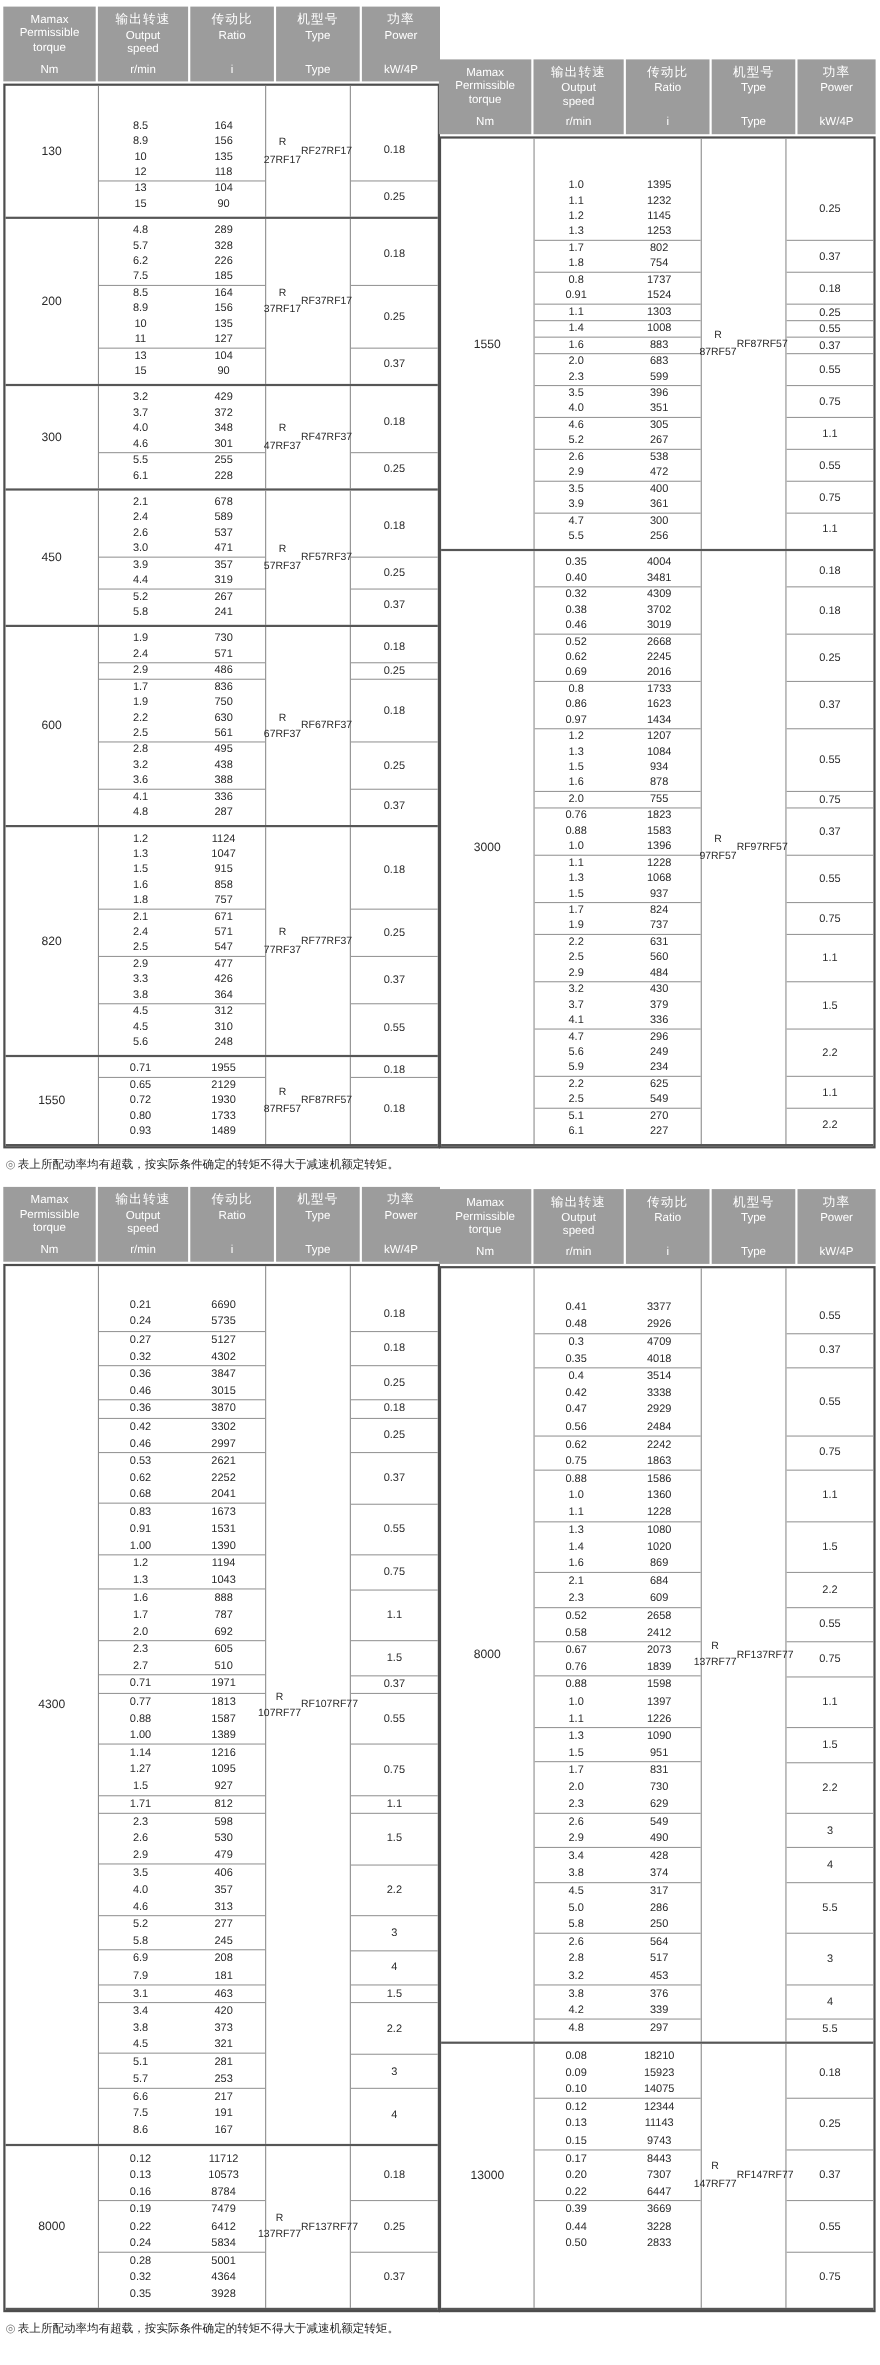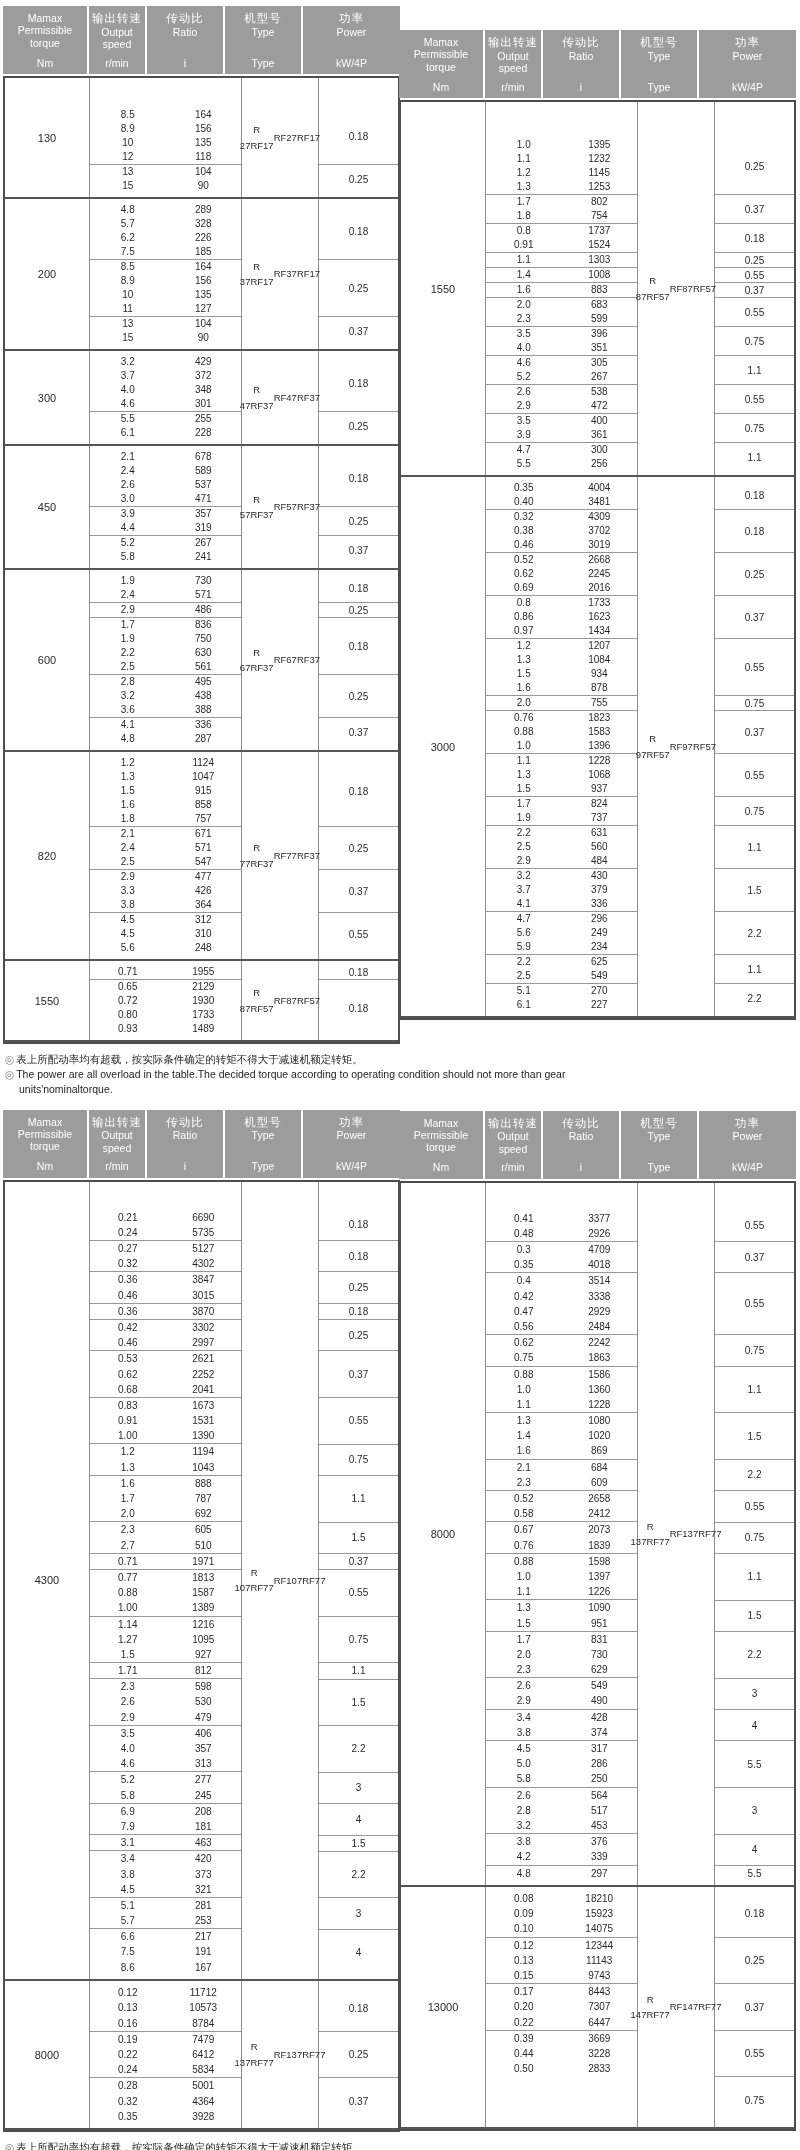--- a/index.html
+++ b/index.html
@@ -1,26 +1,26 @@
 <!DOCTYPE html>
 <html style="--hdr: #9c9c9c; --bd: #4d4d4d; --bline: #565656; --gline: #989898; --vline: #8d8d8d; --text: #2a2a2a;"><head>
 <meta charset="utf-8">
 <style>
   html,body{margin:0;padding:0;background:#ffffff;}
   body{font-family:"Liberation Sans","DejaVu Sans",sans-serif;color:var(--text,#2a2a2a);}
   .page{width:800px;box-sizing:border-box;padding:6px 3px 0;}
-  .tables{display:flex;align-items:center;}
+  .tables{display:flex;align-items:flex-end;}
   .spec-table{width:397px;display:flex;flex-direction:column;box-sizing:border-box;}
   .spec-table + .spec-table{margin-left:-1px;}
   .thead{display:flex;gap:2px;height:68px;margin-bottom:2px;}
   .th{background:var(--hdr,#9c9c9c);color:#fff;box-sizing:border-box;display:flex;flex-direction:column;
       justify-content:space-between;align-items:center;text-align:center;padding:6px 1px 5px;
       font-size:10.5px;line-height:1.18;}
   .th .zh{font-size:11.5px;letter-spacing:1px;}
-  .w0{width:84px}.w1{width:56px}.w2{width:76px}.w3{width:76px}.w4{flex:1}
+  .w0{width:84px}.w1{width:82px}.w2{width:76px}.w3{width:76px}.w4{flex:1}
   .tbody{flex:1;display:flex;flex-direction:column;border:2px solid var(--bd,#4d4d4d);}
   .block{display:flex;align-items:stretch;--bp:4px;}
   .block + .block{border-top:2px solid var(--bline,#565656);}
   .c-tq{width:84px;display:flex;align-items:center;justify-content:center;font-size:11px;
         border-right:1px solid var(--vline,#8d8d8d);}
   .c-sr{width:152px;border-right:1px solid var(--vline,#8d8d8d);box-sizing:border-box;
         padding:var(--bp) 0 4px;}
   .c-ty{width:76px;display:flex;flex-direction:row;align-items:center;justify-content:center;
         font-size:9.5px;line-height:1.6;border-right:1px solid var(--vline,#8d8d8d);text-align:center;}
   .c-pw{flex:1;box-sizing:border-box;padding:var(--bp) 0 4px;}
@@ -954,21 +954,20 @@
               <div class="c-tq"></div>
               <div class="c-sr"></div>
               <div class="c-ty"></div>
               <div class="c-pw"></div>
             </div>
           </div>
         </div>
       </div>
     <div class="notes">
       <div class="note"><span class="bullet">◎</span><span>表上所配动率均有超载，按实际条件确定的转矩不得大于减速机额定转矩。</span></div>
-      <div class="note"><span class="bullet">◎</span><span>The power are all overload in the table.The decided torque according to operating condition should not more than gear units'nominaltorque.</span></div>
     </div>
   </section>
 
   <section>
     <div class="tables">
         <div class="spec-table" style="--rh: 15.2px;">
           <div class="thead">
             <div class="th w0">
               <div class="th-top">
                 <div>Mamax</div>

